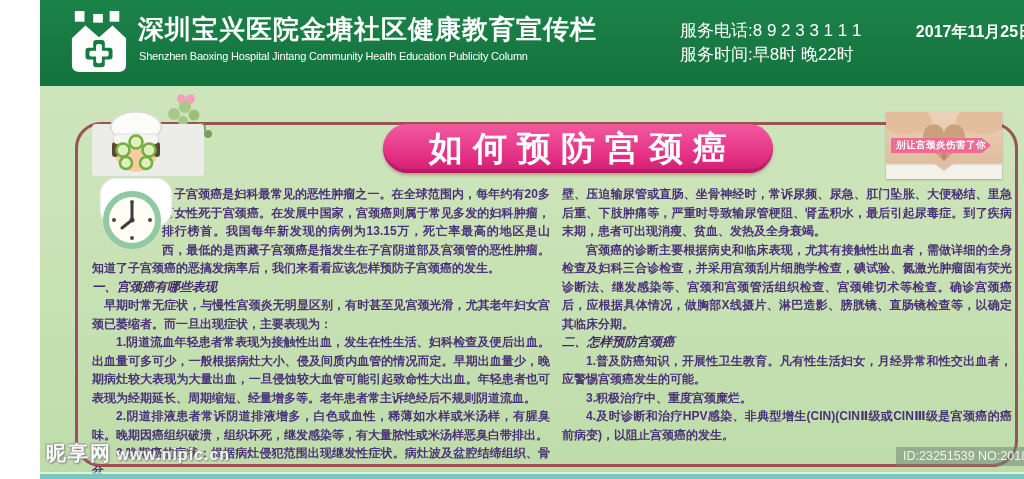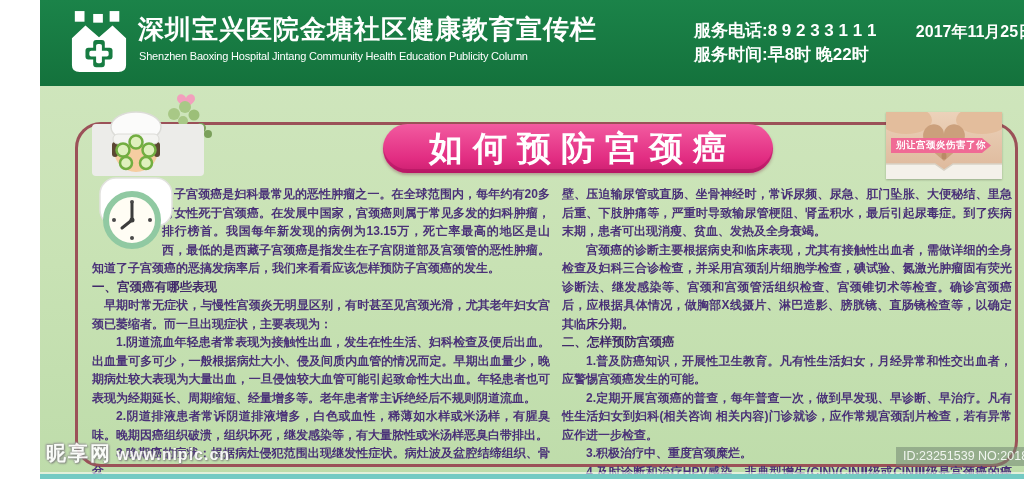--- a/index.html
+++ b/index.html
@@ -4,35 +4,35 @@
 <style>
   html,body{margin:0;padding:0;}
   body{width:1024px;height:479px;overflow:hidden;font-family:"Liberation Sans","DejaVu Sans",sans-serif;}
   .stage{position:relative;width:1024px;height:479px;background:linear-gradient(180deg,#d2e7c0 0%,#c8e2b4 55%,#bedcaa 100%);overflow:hidden;margin-left:40px;}
 
   
   .hdr{position:absolute;left:0;top:0;width:1024px;height:86px;background:linear-gradient(180deg,#1b8349 0%,#14723c 100%);}
   .hdr .logo{position:absolute;left:30px;top:11px;}
   .hdr .t-cn{position:absolute;left:98px;top:12px;color:#ffffff;font-size:26px;font-weight:bold;letter-spacing:1px;white-space:nowrap;}
   .hdr .t-en{position:absolute;left:99px;top:50px;color:#ffffff;font-size:11px;letter-spacing:-0.2px;white-space:nowrap;}
-  .hdr .svc{position:absolute;left:654px;top:19px;color:#ffffff;font-size:17px;font-weight:bold;line-height:24px;white-space:nowrap;}
+  .hdr .svc{position:absolute;left:640px;top:19px;color:#ffffff;font-size:17px;font-weight:normal;line-height:24px;white-space:nowrap;}
   .hdr .issue{position:absolute;left:860px;top:21px;width:150px;text-align:center;color:#ffffff;font-size:16px;font-weight:bold;line-height:22px;white-space:nowrap;}
 
   
   .panel{position:absolute;left:35px;top:122px;width:937px;height:339px;border:3px solid #9b5158;border-radius:26px;background:transparent;}
   .banner{position:absolute;left:343px;top:124px;width:390px;height:49px;border-radius:25px;
           background:linear-gradient(180deg,#f25ba0 0%,#e22d82 70%,#cc1f70 100%);
           box-shadow:0 2px 3px rgba(120,40,70,.35), inset 0 -4px 0 rgba(150,10,80,.35);
           display:flex;align-items:center;justify-content:center;z-index:5;}
   .banner span{color:#ffffff;font-size:34px;font-weight:bold;letter-spacing:10px;text-indent:10px;white-space:nowrap;}
 
   
   .col{position:absolute;top:185px;color:#4a3178;font-size:12px;font-weight:700;line-height:18.5px;text-align:justify;z-index:3;}
   .col p{margin:0;}
-  .col h3{margin:0;font-size:12.5px;color:#41296a;line-height:18.5px;}
+  .col h3{margin:0;font-size:12.5px;color:#41296a;line-height:18.5px;font-style:italic;}
   .col-l{left:52px;width:458px;}
   .col-r{left:522px;width:450px;}
   .ind1{text-indent:1em;}
   .ind2{text-indent:2em;}
   .figspace{float:left;width:70px;height:56px;}
 
   
   .spa{position:absolute;left:34px;top:84px;z-index:6;}
 
   
@@ -164,21 +164,20 @@
     <p class="ind2">1.阴道流血年轻患者常表现为接触性出血，发生在性生活、妇科检查及便后出血。出血量可多可少，一般根据病灶大小、侵及间质内血管的情况而定。早期出血量少，晚期病灶较大表现为大量出血，一旦侵蚀较大血管可能引起致命性大出血。年轻患者也可表现为经期延长、周期缩短、经量增多等。老年患者常主诉绝经后不规则阴道流血。</p>
     <p class="ind2">2.阴道排液患者常诉阴道排液增多，白色或血性，稀薄如水样或米汤样，有腥臭味。晚期因癌组织破溃，组织坏死，继发感染等，有大量脓性或米汤样恶臭白带排出。</p>
     <p class="ind2"><b>3.晚期癌的症状：</b><span>根据病灶侵犯范围出现继发性症状。病灶波及盆腔结缔组织、骨盆</span></p>
   </div>
 
   <div class="col col-r">
     <p>壁、压迫输尿管或直肠、坐骨神经时，常诉尿频、尿急、肛门坠胀、大便秘结、里急后重、下肢肿痛等，严重时导致输尿管梗阻、肾盂积水，最后引起尿毒症。到了疾病末期，患者可出现消瘦、贫血、发热及全身衰竭。</p>
     <p class="ind2">宫颈癌的诊断主要根据病史和临床表现，尤其有接触性出血者，需做详细的全身检查及妇科三合诊检查，并采用宫颈刮片细胞学检查，碘试验、氮激光肿瘤固有荧光诊断法、继发感染等、宫颈和宫颈管活组织检查、宫颈锥切术等检查。确诊宫颈癌后，应根据具体情况，做胸部X线摄片、淋巴造影、膀胱镜、直肠镜检查等，以确定其临床分期。</p>
     <h3>二、怎样预防宫颈癌</h3>
     <p class="ind2">1.普及防癌知识，开展性卫生教育。凡有性生活妇女，月经异常和性交出血者，应警惕宫颈癌发生的可能。</p>
-    <p class="ind2">2.定期开展宫颈癌的普查，每年普查一次，做到早发现、早诊断、早治疗。凡有性生活妇女到妇科(相关咨询 相关内容)门诊就诊，应作常规宫颈刮片检查，若有异常应作进一步检查。</p>
     <p class="ind2">3.积极治疗中、重度宫颈糜烂。</p>
     <p class="ind2">4.及时诊断和治疗HPV感染、非典型增生(CIN)(CINⅡ级或CINⅢ级是宫颈癌的癌前病变)，以阻止宫颈癌的发生。</p>
   </div>
 
   <div class="wm-left">
     <span class="big">昵享网</span>
     <span class="url">www.nipic.cn</span>
   </div>
   <div class="wm-right">ID:23251539 NO:20180921202325738087</div>
 

